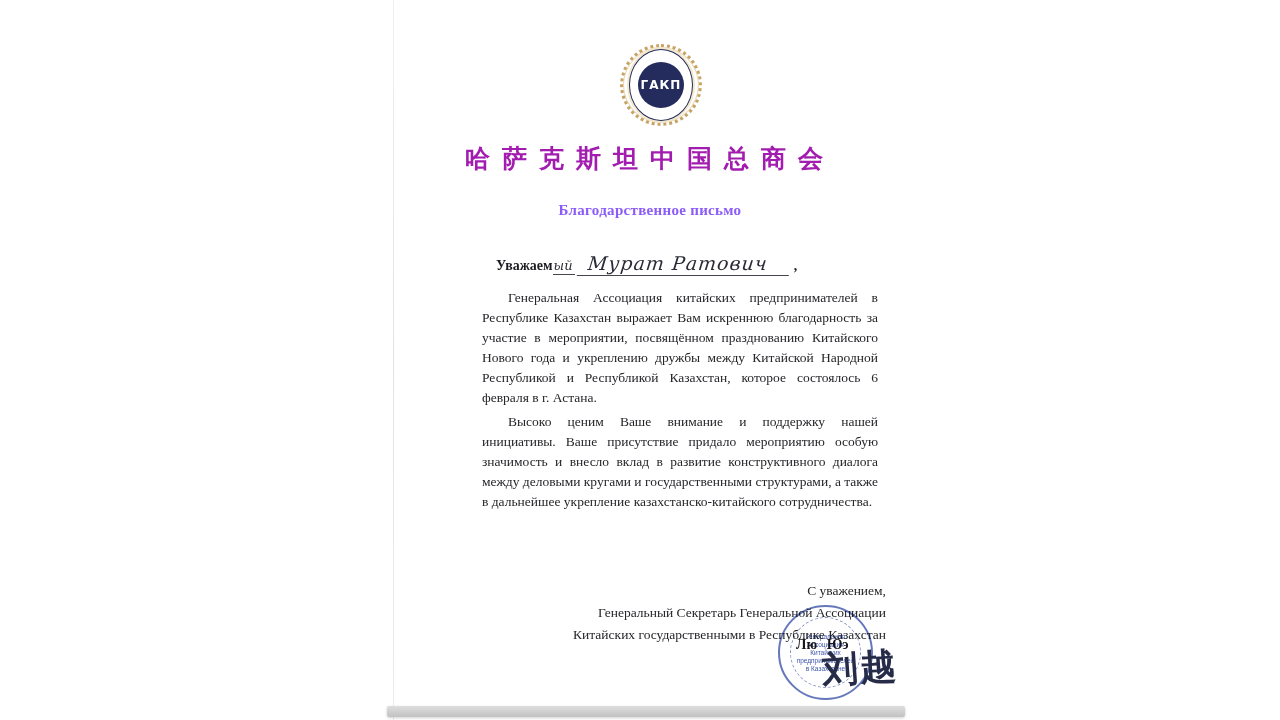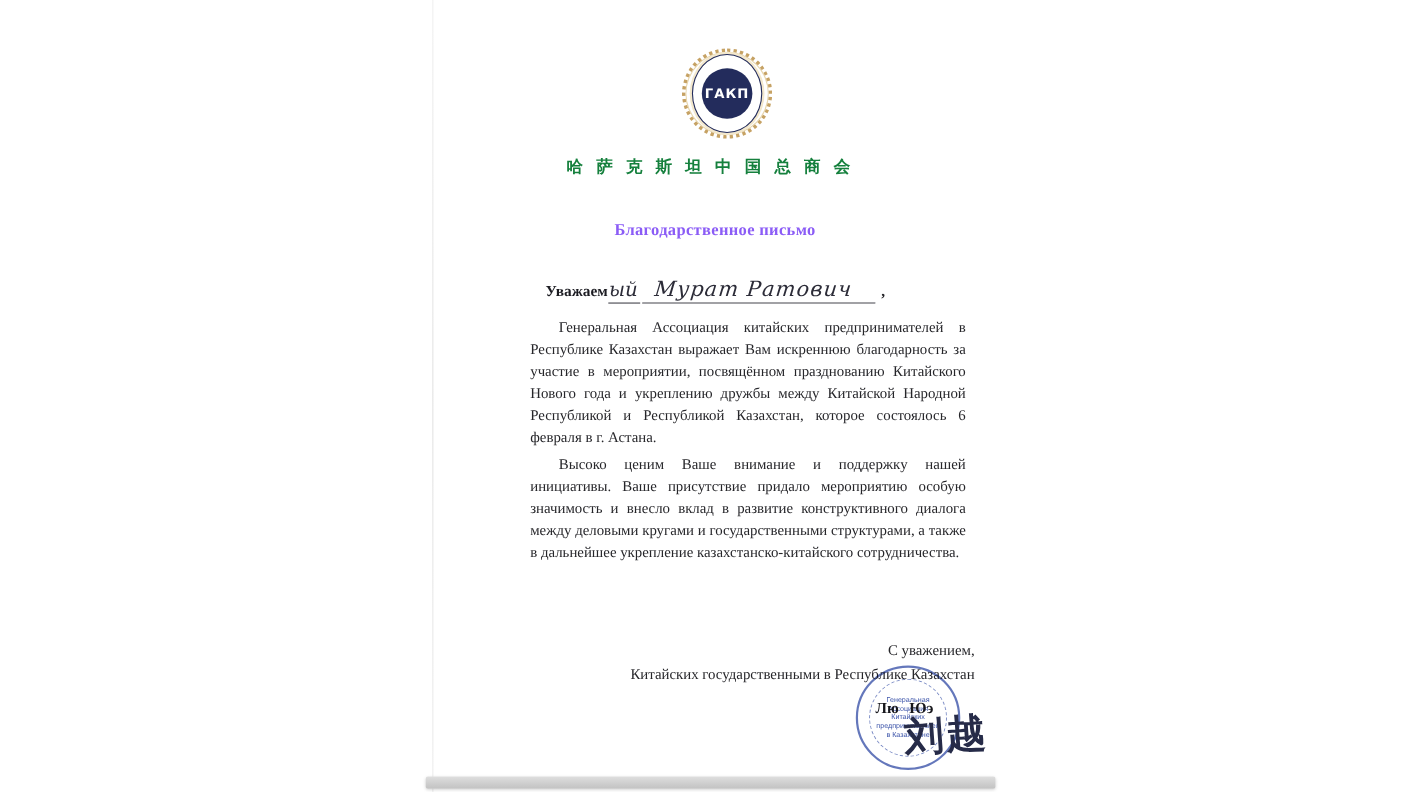--- a/index.html
+++ b/index.html
@@ -37,42 +37,42 @@
     background: #232c5c; color: #ffffff;
     display: flex; align-items: center; justify-content: center;
     font-family: "DejaVu Sans", sans-serif;
     font-size: 12px; font-weight: bold; letter-spacing: 1px;
   }
 
   
   .center-col { position: absolute; left: 390px; width: 520px; text-align: center; }
 
   .chinese-title {
-    top: 142px; font-size: 15px; font-weight: bold;
-    color: #15803d; letter-spacing: 12px;
+    top: 142px; font-size: 25px; font-weight: bold;
+    color: #a21caf; letter-spacing: 12px;
     font-family: "Liberation Serif", serif;
     white-space: nowrap;
   }
   .letter-title {
     top: 202px; font-size: 15px; font-weight: bold; color: #8b5cf6;
     letter-spacing: 0.3px;
   }
 
   
   .salutation {
     position: absolute; left: 496px; top: 252px; width: 400px;
     font-size: 14px; white-space: nowrap;
   }
   .salutation .printed { font-weight: bold; color: #1c1c22; }
   .hand {
     font-family: "DejaVu Serif", cursive;
     font-style: italic; color: #2c2c38;
   }
   .salutation .suffix {
-    font-size: 18px; border-bottom: 1px solid #45454d; padding: 0 2px 1px 1px; font-style: italic;
+    font-size: 13px; border-bottom: 1px solid #45454d; padding: 0 2px 1px 1px; font-style: italic;
   }
   .salutation .name {
     font-size: 19px; border-bottom: 1px solid #45454d;
     padding: 0 22px 1px 10px; letter-spacing: 1px;
     transform: skewX(-6deg); display: inline-block;
   }
   .salutation .comma { font-weight: bold; margin-left: 4px; }
 
   
   .letter-body {
@@ -139,20 +139,21 @@
     <span class="hand name">Мурат Ратович</span><span class="comma">,</span>
   </div>
 
   <div class="letter-body">
     <p>Генеральная Ассоциация китайских предпринимателей в Республике Казахстан выражает Вам искреннюю благодарность за участие в мероприятии, посвящённом празднованию Китайского Нового года и укреплению дружбы между Китайской Народной Республикой и Республикой Казахстан, которое состоялось 6 февраля в г. Астана.</p>
     <p>Высоко ценим Ваше внимание и поддержку нашей инициативы. Ваше присутствие придало мероприятию особую значимость и внесло вклад в развитие конструктивного диалога между деловыми кругами и государственными структурами, а также в дальнейшее укрепление казахстанско-китайского сотрудничества.</p>
   </div>
 
   <div class="closing">
     <div>С уважением,</div>
+    <div>Генеральный Секретарь Генеральной Ассоциации</div>
     <div>Китайских государственными в Республике Казахстан</div>
   </div>
 
   <div class="stamp">
     <div class="stamp-inner">
       <div>Генеральная</div>
       <div>Ассоциация</div>
       <div>Китайских</div>
       <div>предпринимателей</div>
       <div>в Казахстане</div>

